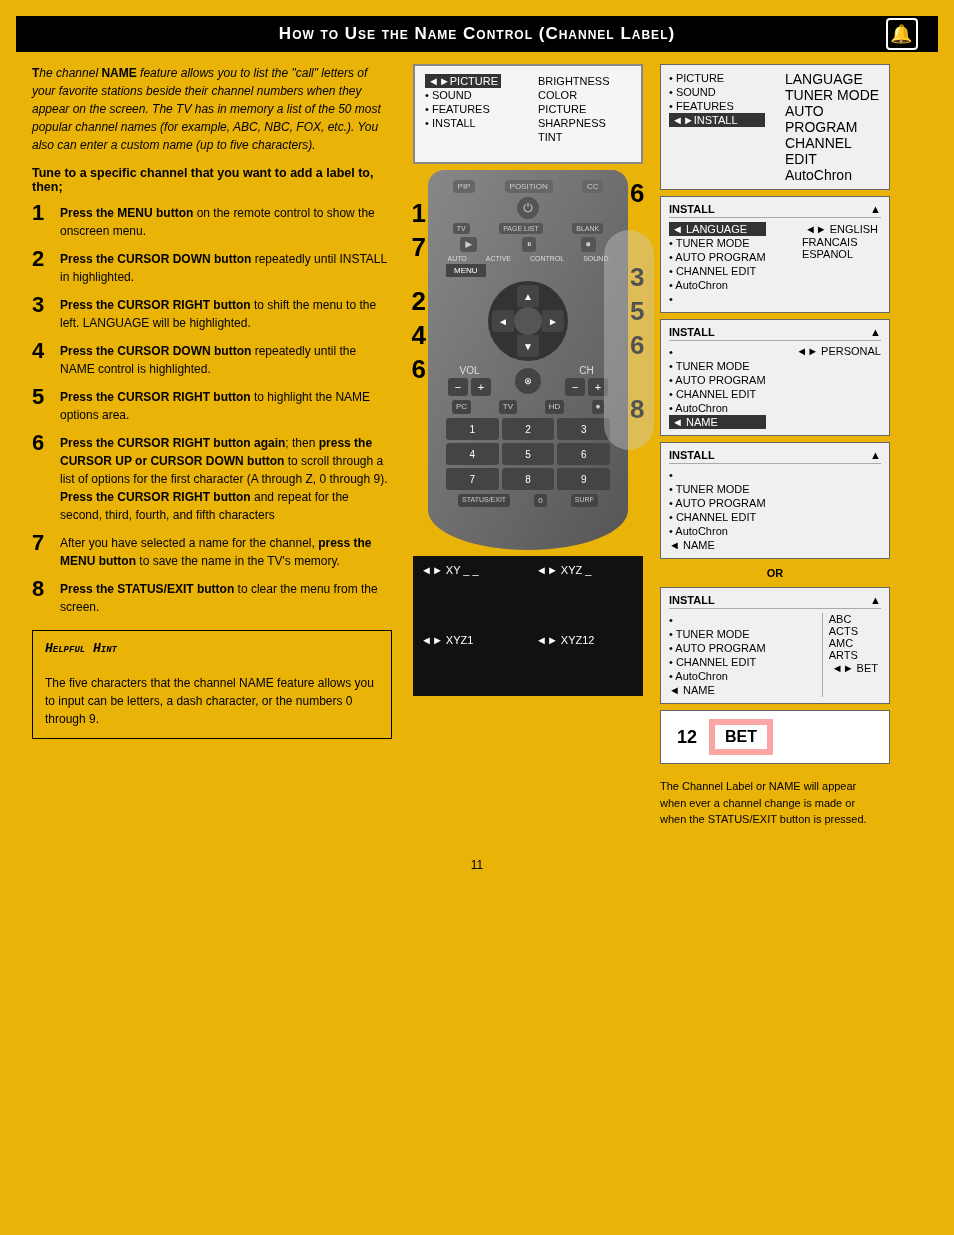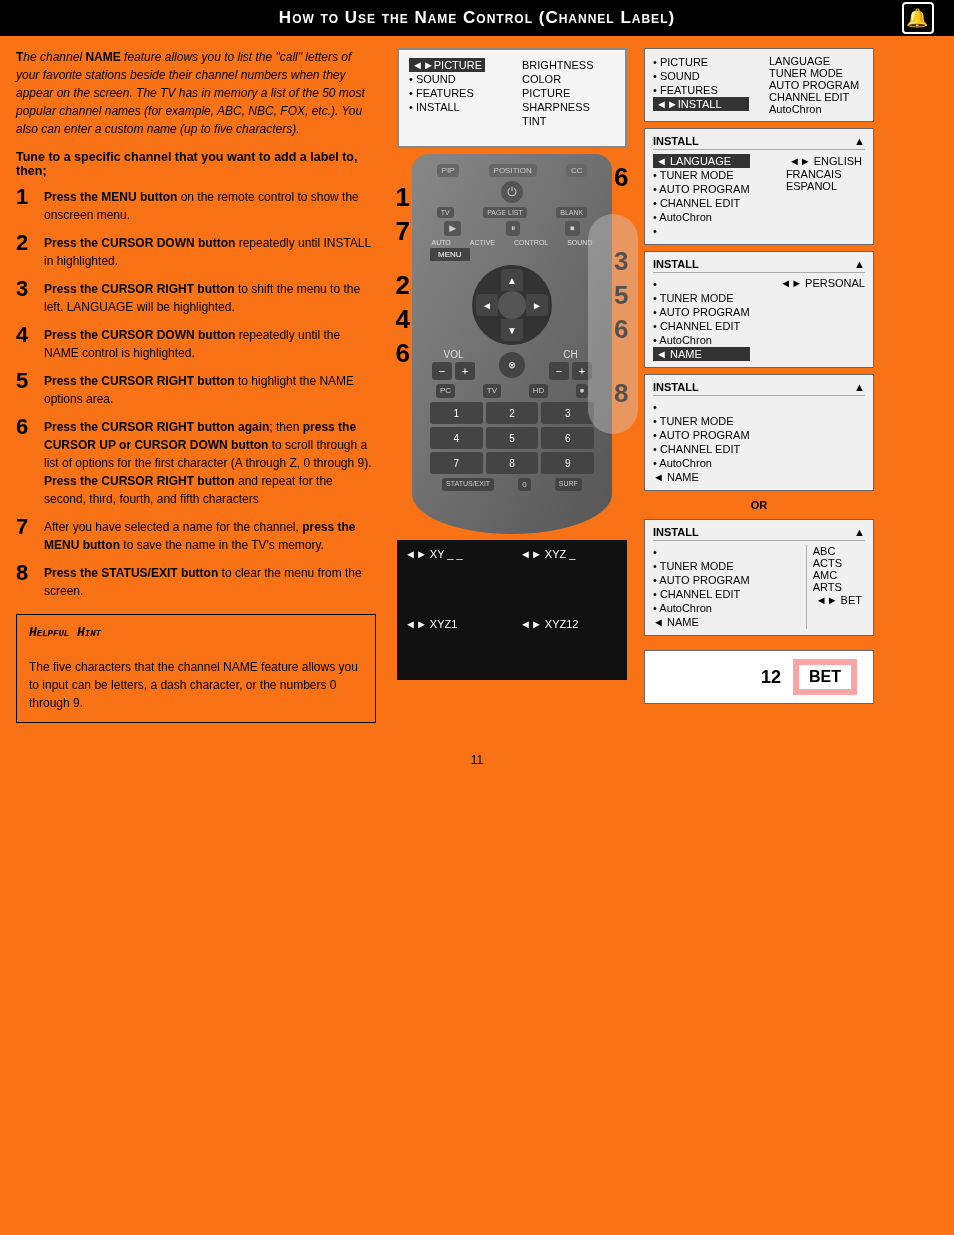--- a/index.html
+++ b/index.html
@@ -8,23 +8,23 @@
       font-size: 12px;
       background: #fff;
       width: 954px;
       min-height: 1235px;
       color: #000;
     }
 
     .page {
       width: 954px;
       min-height: 1235px;
-      padding: 0;
+      padding: 16px;
       position: relative;
-      background: #f97316;
+      background: #eab308;
     }
 
     
     .header {
       background: #000;
       color: #fff;
       text-align: center;
       padding: 8px 20px;
       display: flex;
       align-items: center;
@@ -548,21 +548,21 @@
         <div class="far-right">
 
           <div class="menu-screenshot">
             <div class="tv-menu-row">
               <div class="tv-menu-left">
                 <div class="menu-item-line">• PICTURE</div>
                 <div class="menu-item-line">• SOUND</div>
                 <div class="menu-item-line">• FEATURES</div>
                 <div class="menu-item-line highlighted">◄►INSTALL</div>
               </div>
-              <div class="tv-menu-right" style="font-size:11px;">
+              <div class="tv-menu-right" style="font-size:14px;">
                 <div>LANGUAGE</div>
                 <div>TUNER MODE</div>
                 <div>AUTO PROGRAM</div>
                 <div>CHANNEL EDIT</div>
                 <div>AutoChron</div>
               </div>
             </div>
           </div>
 
           <div class="menu-screenshot">
@@ -643,25 +643,26 @@
               <div style="font-size:11px; margin-left:6px; border-left:1px solid #aaa; padding-left:6px;">
                 <div>ABC</div>
                 <div>ACTS</div>
                 <div>AMC</div>
                 <div>ARTS</div>
                 <div class="highlighted" style="padding:1px 3px;">◄► BET</div>
               </div>
             </div>
           </div>
 
-          <div style="border:1.5px solid #666; padding:8px 16px; display:flex; align-items:center; gap:12px; margin-top:8px; background:#fff;justify-content:flex-end;">
+          <div style="border:1.5px solid #666; padding:8px 16px; display:flex; align-items:center; gap:12px; background:#fff;">
             <span style="font-size:18px; font-weight:bold;">12</span>
             <div style="border:6px solid #fca5a5; padding:3px 10px; font-size:16px; font-weight:bold;">BET</div>
           </div>
 
+          <p style="font-size:11px; line-height:1.5; margin-top:8px; max-width:220px;">The Channel Label or NAME will appear when ever a channel change is made or when the STATUS/EXIT button is pressed.</p>
 
         </div>
 
       </div>
 
     </div>
 
   </div>
 
   <div class="page-number">11</div>

